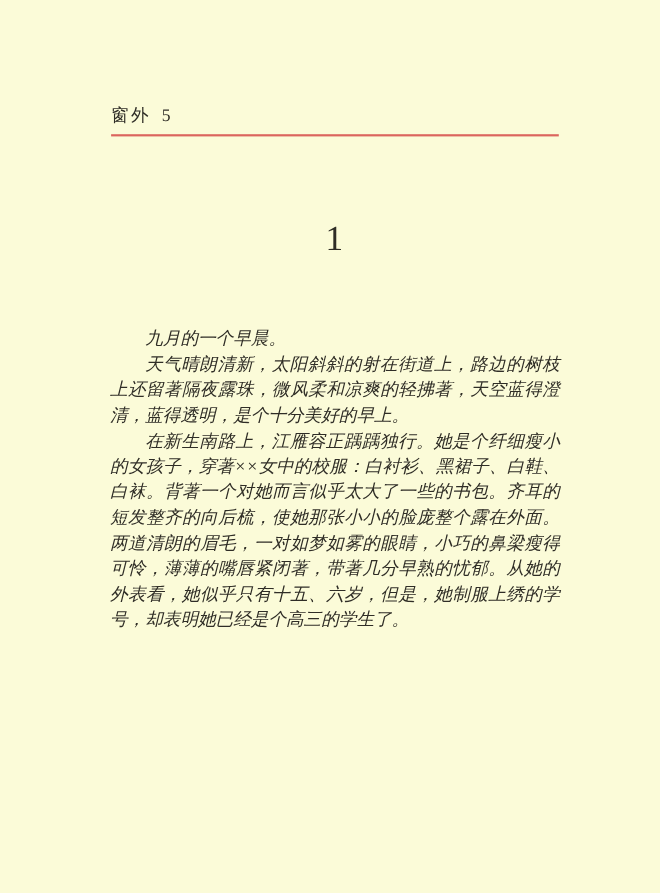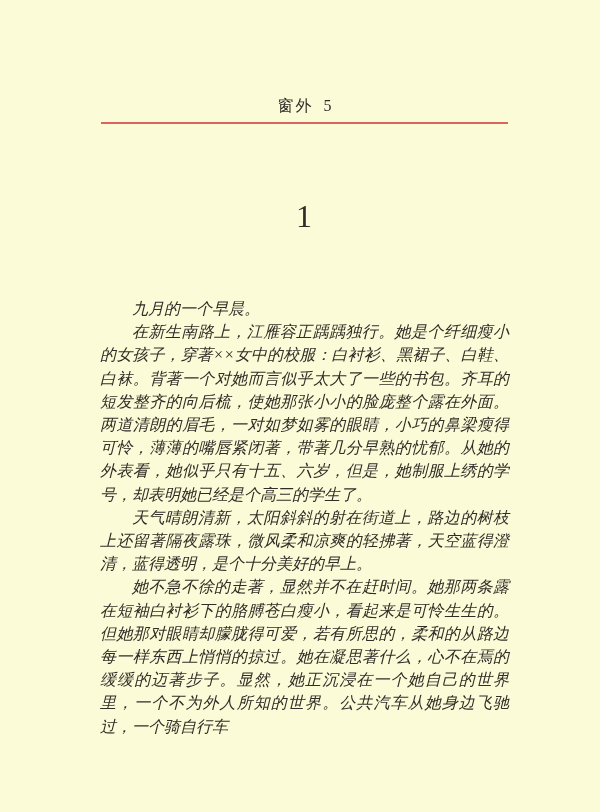--- a/index.html
+++ b/index.html
@@ -22,21 +22,21 @@
   }
   .page {
     position: absolute;
     inset: 0;
   }
   .running-header {
     position: absolute;
     top: 97px;
     left: 101px;
     width: 407px;
-    text-align: center;
+    text-align: left;
     font-size: 16px;
     line-height: 17px;
     letter-spacing: 2px;
     color: var(--ink);
     white-space: nowrap;
   }
   .running-header .pagenum {
     margin-left: 10px;
     letter-spacing: 0;
   }
@@ -86,18 +86,17 @@
   <div class="running-header">
     <span>窗外</span><span class="pagenum">5</span>
   </div>
 
   <div class="rule"></div>
 
   <h1 class="chapter">1</h1>
 
   <div class="body-text">
       <p>九月的一个早晨。</p>
+      <p>天气晴朗清新，太阳斜斜的射在街道上，路边的树枝上还留著隔夜露珠，微风柔和凉爽的轻拂著，天空蓝得澄清，蓝得透明，是个十分美好的早上。</p>
       <p>在新生南路上，江雁容正踽踽独行。她是个纤细瘦小的女孩子，穿著××女中的校服：白衬衫、黑裙子、白鞋、白袜。背著一个对她而言似乎太大了一些的书包。齐耳的短发整齐的向后梳，使她那张小小的脸庞整个露在外面。两道清朗的眉毛，一对如梦如雾的眼睛，小巧的鼻梁瘦得可怜，薄薄的嘴唇紧闭著，带著几分早熟的忧郁。从她的外表看，她似乎只有十五、六岁，但是，她制服上绣的学号，却表明她已经是个高三的学生了。</p>
-      <p>天气晴朗清新，太阳斜斜的射在街道上，路边的树枝上还留著隔夜露珠，微风柔和凉爽的轻拂著，天空蓝得澄清，蓝得透明，是个十分美好的早上。</p>
-      <p>她不急不徐的走著，显然并不在赶时间。她那两条露在短袖白衬衫下的胳膊苍白瘦小，看起来是可怜生生的。但她那对眼睛却朦胧得可爱，若有所思的，柔和的从路边每一样东西上悄悄的掠过。她在凝思著什么，心不在焉的缓缓的迈著步子。显然，她正沉浸在一个她自己的世界里，一个不为外人所知的世界。公共汽车从她身边飞驰过，一个骑自行车</p>
     </div>
 
 </div>
 
 </body></html>

